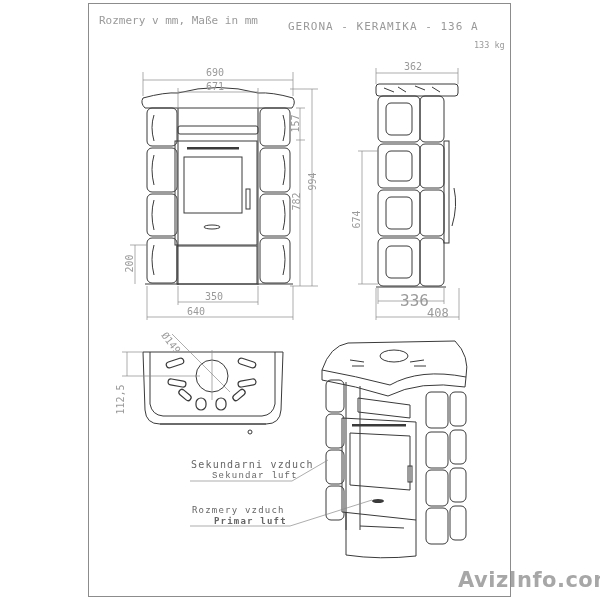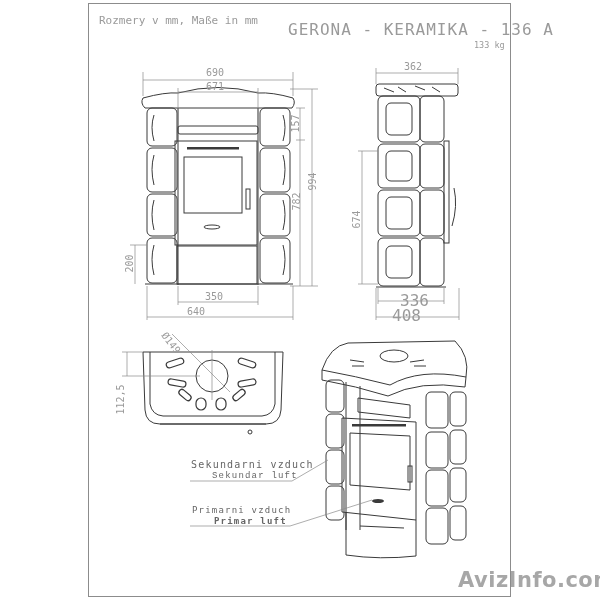--- a/index.html
+++ b/index.html
@@ -8,21 +8,21 @@
   .t{position:absolute;color:#9a9a9a;white-space:nowrap;font-family:"DejaVu Sans Mono","Liberation Mono",monospace;}
   svg{position:absolute;left:0;top:0;}
   .wm{position:absolute;left:458px;top:568px;font-family:"DejaVu Sans","Liberation Sans",sans-serif;font-weight:bold;font-size:21px;color:#8a8a8a;opacity:.75;letter-spacing:0.5px;}
 </style>
 </head>
 <body>
 
 <div class="frame"></div>
 
 <span class="t" style="left:99px;top:14px;font-size:11px;">Rozmery v mm, Maße in mm</span>
-<span class="t" style="left:288px;top:20px;font-size:16px;letter-spacing:1px;">GERONA - KERAMIKA - 136 A</span>
+<span class="t" style="left:288px;top:20px;font-size:11px;letter-spacing:1px;">GERONA - KERAMIKA - 136 A</span>
 <span class="t" style="left:474px;top:40px;font-size:8.5px;">133 kg</span>
 
 <svg width="600" height="600">
   <g stroke="#3a3a3a" stroke-width="1" fill="none">
 
     <path d="M143,98 Q165,92 178,93 Q218,82 258,93 Q272,92 293,98 Q296,103 292,108 L145,108 Q140,103 143,98 Z"></path>
     <line x1="178" y1="108" x2="178" y2="285"></line>
     <line x1="258" y1="108" x2="258" y2="285"></line>
 
     <g id="ltiles">
@@ -179,23 +179,23 @@
 <span class="t" style="left:286px;top:118px;font-size:10px;transform:rotate(-90deg);">157</span>
 <span class="t" style="left:287px;top:196px;font-size:10px;transform:rotate(-90deg);">782</span>
 <span class="t" style="left:303px;top:176px;font-size:10px;transform:rotate(-90deg);">994</span>
 <span class="t" style="left:120px;top:258px;font-size:10px;transform:rotate(-90deg);">200</span>
 <span class="t" style="left:205px;top:291px;font-size:10px;">350</span>
 <span class="t" style="left:187px;top:306px;font-size:10px;">640</span>
 
 <span class="t" style="left:404px;top:61px;font-size:10px;">362</span>
 <span class="t" style="left:347px;top:214px;font-size:10px;transform:rotate(-90deg);">674</span>
 <span class="t" style="left:400px;top:291px;font-size:16px;">336</span>
-<span class="t" style="left:392px;top:306px;font-size:16px;">408</span>
+<span class="t" style="left:427px;top:306px;font-size:12px;">408</span>
 
 <span class="t" style="left:168px;top:330px;font-size:10px;transform:rotate(52deg);transform-origin:left top;">Ø149</span>
 <span class="t" style="left:105px;top:394px;font-size:10px;transform:rotate(-90deg);">112,5</span>
 
 <span class="t" style="left:191px;top:459px;font-size:10px;letter-spacing:1.2px;color:#666;">Sekundarni vzduch</span>
 <span class="t" style="left:212px;top:471px;font-size:9px;letter-spacing:1.2px;color:#666;font-family:Liberation Mono, monospace;">Sekundar luft</span>
-<span class="t" style="left:192px;top:505px;font-size:9px;letter-spacing:1.2px;color:#666;">Primarni vzduch</span>
+<span class="t" style="left:192px;top:505px;font-size:9px;letter-spacing:1.2px;color:#666;">Rozmery vzduch</span>
 <span class="t" style="left:214px;top:516px;font-size:9px;letter-spacing:1.2px;color:#666;font-weight:bold;">Primar luft</span>
 
 <div class="wm">AvizInfo.com.ua</div>
 
 </body></html>

